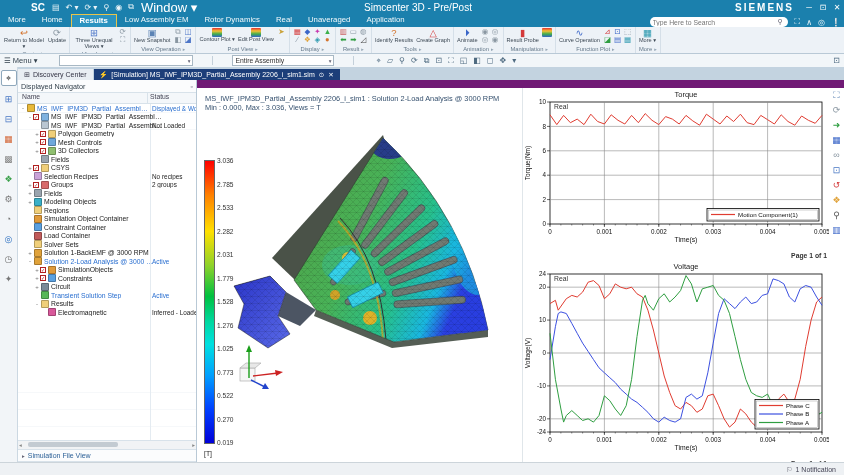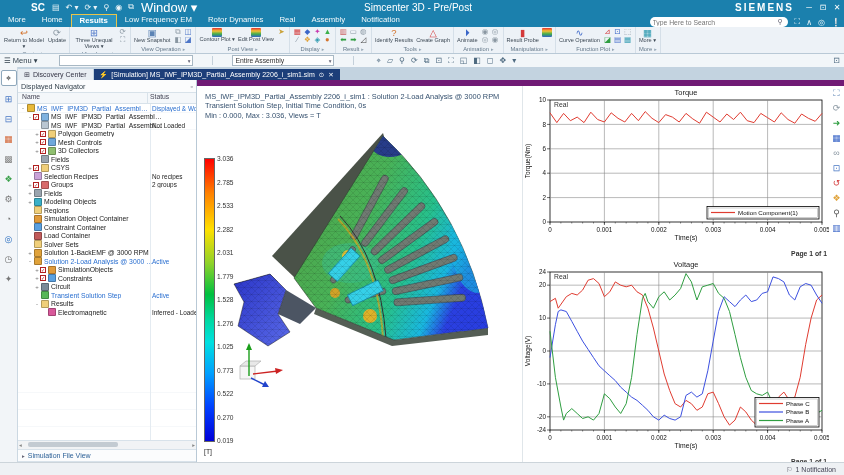--- a/index.html
+++ b/index.html
@@ -66,21 +66,21 @@
   .trow .tic{width:6px;height:6px;border-radius:1px;margin:0 2px 0 1px;flex:0 0 auto;border:1px solid rgba(0,0,0,.25);}
   .trow .lbl{overflow:hidden;text-overflow:ellipsis;max-width:112px;}
   .trow .st{position:absolute;left:134px;width:44px;overflow:hidden;font-size:6.4px;}
   .blue{color:#2a6fd0;}
   #hscroll{height:8px;border-top:1px solid #d8e2ea;background:#f1f3f5;position:relative;}
   #hscroll .thumb{position:absolute;left:10px;top:1px;width:90px;height:5px;background:#c3cbd2;border-radius:2px;}
   #hscroll .ar{position:absolute;top:0;font-size:5.5px;color:#888;line-height:8px;}
   .navfoot{height:11px;display:flex;align-items:center;border-top:1px solid #d8e2ea;padding-left:4px;color:#2b5f96;font-size:7px;background:#fbfcfd;}
   .navfoot .tri{color:#667;margin-right:3px;font-size:5.5px;}
   
-  #gfx{position:absolute;left:197px;top:80px;width:647px;height:382px;background:#fff;border-top:6px solid #701a75;box-sizing:border-box;}
+  #gfx{position:absolute;left:197px;top:80px;width:647px;height:382px;background:#fff;border-top:8px solid #701a75;box-sizing:border-box;}
   #vheader{position:absolute;left:8px;top:6px;width:330px;font-size:7.4px;line-height:1.28;color:#35506e;}
   #legend{position:absolute;left:7px;top:70px;width:60px;height:300px;font-size:6.6px;color:#333;}
   #lbar{position:absolute;left:0;top:2px;width:9px;height:282px;border:1px solid #666;background:linear-gradient(180deg,#ff0000 0%,#ff8000 12%,#ffe000 25%,#8fd22a 37%,#00c040 48%,#00d8a0 57%,#00e0e0 65%,#00a0ff 76%,#0040ff 88%,#0000d8 100%);}
   .ltick{position:absolute;left:13px;width:40px;}
   #lunit{position:absolute;left:0;top:292px;font-size:6.8px;color:#222;}
   #model{position:absolute;left:23px;top:2px;}
   
   #charts{position:absolute;left:325px;top:0;width:308px;height:380px;background:#fff;border-left:1px solid #e0e6ea;}
   .chartbox{position:relative;}
   .pagelabel{position:absolute;right:4px;font-size:6.8px;font-weight:bold;color:#333;}
@@ -111,25 +111,25 @@
     <span class="winbtn">─</span>
     <span class="winbtn">⊡</span>
     <span class="winbtn">✕</span>
   </div>
 
   <div id="tabrow">
     <span id="ribbon-tabs" style="display:flex;">
         <span class="rtab">More</span>
         <span class="rtab">Home</span>
         <span class="rtab active">Results</span>
-        <span class="rtab">Low Frequency EM</span>
+        <span class="rtab">Low Assembly EM</span>
         <span class="rtab">Rotor Dynamics</span>
         <span class="rtab">Real</span>
-        <span class="rtab">Assembly</span>
-        <span class="rtab">Notification</span>
+        <span class="rtab">Unaveraged</span>
+        <span class="rtab">Application</span>
       </span>
     <span class="spacer"></span>
     <span id="searchwrap">
       <input placeholder="Type Here to Search" style="">
       <span class="sic">⚲</span>
     </span>
     <span class="tr-ic">⛶</span>
     <span class="tr-ic">∧</span>
     <span class="tr-ic">◎</span>
     <span class="tr-ic">❕</span>
@@ -508,21 +508,20 @@
       </div>
     <div class="navfoot">
         <span class="tri">▸</span>
         <span>Preview</span>
       </div>
   </div>
 
   <div id="gfx">
     <div id="vheader">
       <div>MS_IWF_IPM3D_Partial_Assembly 2206_i_sim1 : Solution 2-Load Analysis @ 3000 RPM</div>
-      <div>Transient Solution Step, Initial Time Condition, 0s</div>
       <div>Min : 0.000, Max : 3.036, Views = T</div>
     </div>
 
     <div id="legend">
       <div id="lbar"></div>
       <div id="lunit">[T]</div>
     <span class="ltick" style="top: -1px;">3.036</span>
         <span class="ltick" style="top: 22.5px;">2.785</span>
         <span class="ltick" style="top: 46px;">2.533</span>
         <span class="ltick" style="top: 69.5px;">2.282</span>

